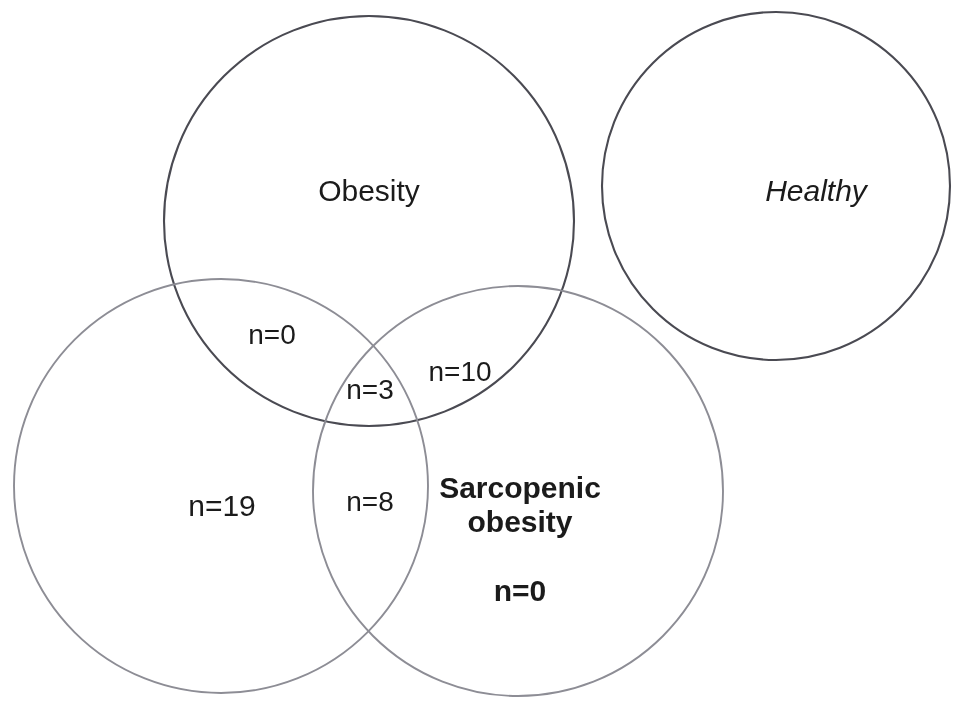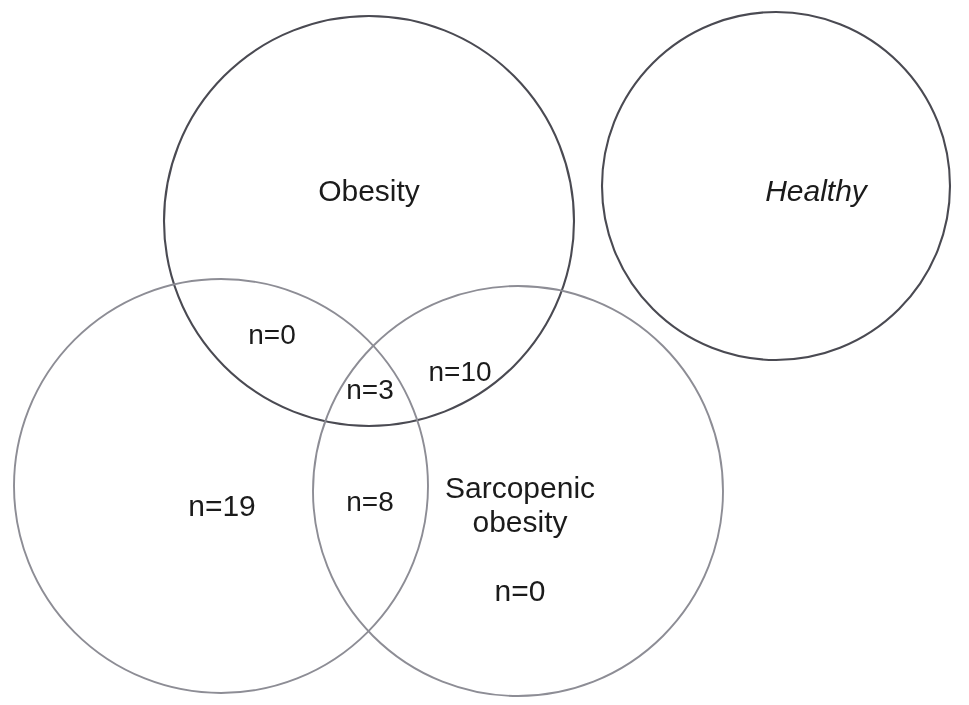--- a/index.html
+++ b/index.html
@@ -50,21 +50,21 @@
   }
   .set-label .set-count {
     display: block;
   }
   .region-label {
     font-size: 28px;
   }
   .lbl-obesity      { left: 249px; top: 140px;  width: 240px; }
   .lbl-healthy      { left: 696px; top: 140px;  width: 240px; font-style: italic; }
   .lbl-sarcopenia   { left: 92px;  top: 455px;  width: 260px; }
-  .lbl-sarcobesity  { left: 400px; top: 437px;  width: 240px; }
+  .lbl-sarcobesity  { left: 400px; top: 437px;  width: 240px; font-weight: bold; }
   .lbl-n0           { left: 172px; top: 319px;  width: 200px; }
   .lbl-n10          { left: 360px; top: 318px;  width: 200px; margin-top: 38px; }
   .lbl-n3           { left: 270px; top: 374px;  width: 200px; }
   .lbl-n7           { left: 270px; top: 486px;  width: 200px; }
 </style>
 </head>
 <body>
 
 <div id="venn-figure">
 

